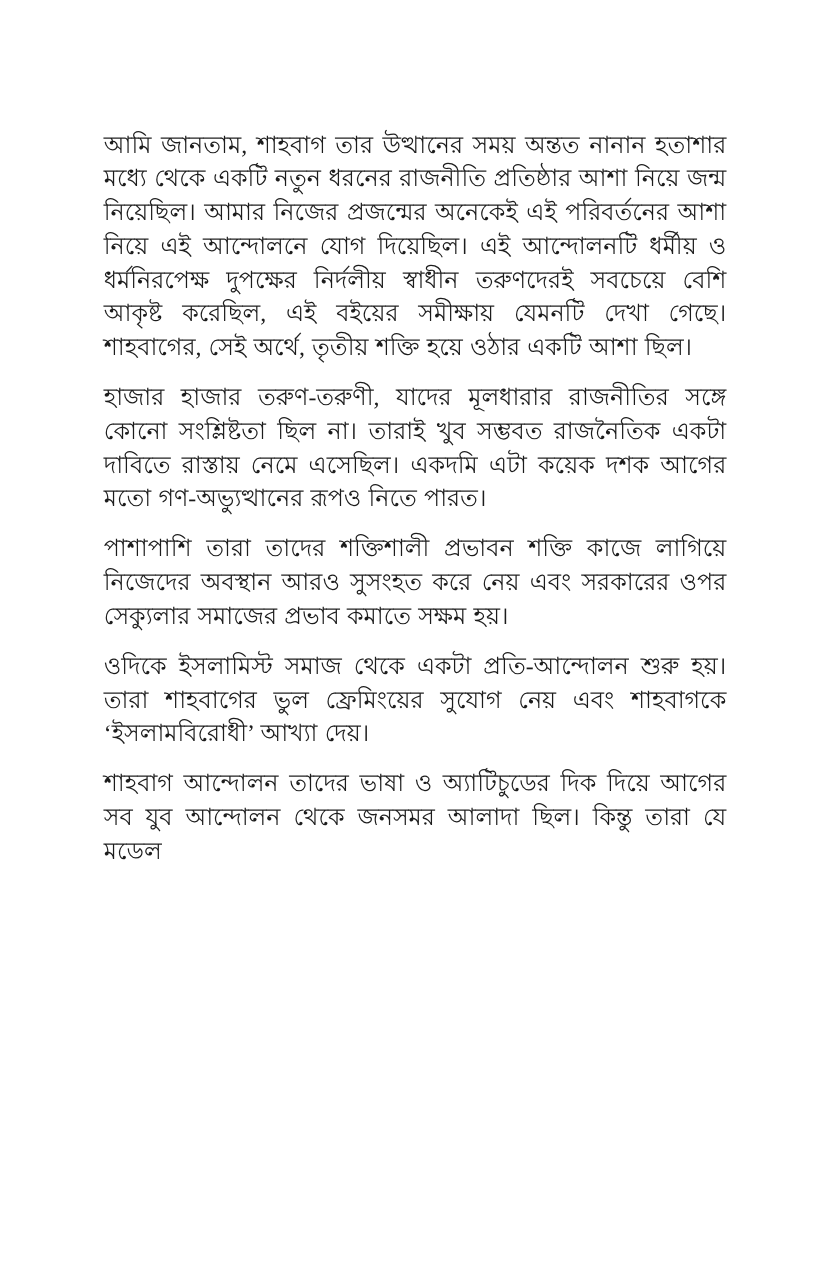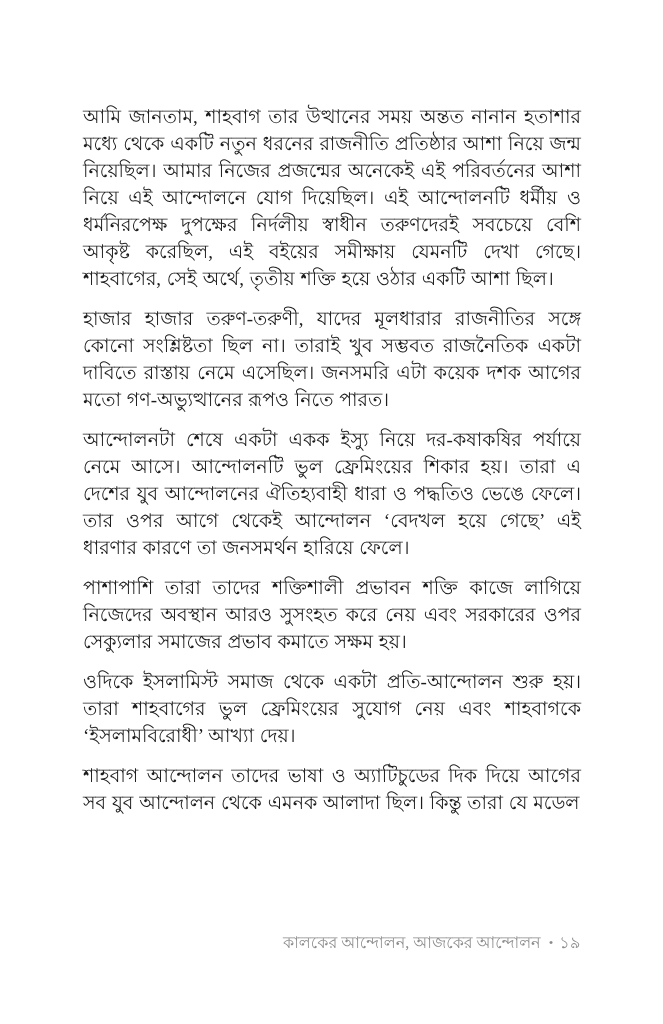--- a/index.html
+++ b/index.html
@@ -58,24 +58,20 @@
     letter-spacing: 0.5px;
   }
 </style>
 </head>
 <body>
 
 <div class="page">
 
   <main class="text-column">
     <p>আমি জানতাম, শাহবাগ তার উত্থানের সময় অন্তত নানান হতাশার মধ্যে থেকে একটি নতুন ধরনের রাজনীতি প্রতিষ্ঠার আশা নিয়ে জন্ম নিয়েছিল। আমার নিজের প্রজন্মের অনেকেই এই পরিবর্তনের আশা নিয়ে এই আন্দোলনে যোগ দিয়েছিল। এই আন্দোলনটি ধর্মীয় ও ধর্মনিরপেক্ষ দুপক্ষের নির্দলীয় স্বাধীন তরুণদেরই সবচেয়ে বেশি আকৃষ্ট করেছিল, এই বইয়ের সমীক্ষায় যেমনটি দেখা গেছে। শাহবাগের, সেই অর্থে, তৃতীয় শক্তি হয়ে ওঠার একটি আশা ছিল।</p>
-    <p>হাজার হাজার তরুণ-তরুণী, যাদের মূলধারার রাজনীতির সঙ্গে কোনো সংশ্লিষ্টতা ছিল না। তারাই খুব সম্ভবত রাজনৈতিক একটা দাবিতে রাস্তায় নেমে এসেছিল। জনসমরি এটা কয়েক দশক আগের মতো গণ-অভ্যুত্থানের রূপও নিতে পারত।</p>
-    <p>আন্দোলনটা শেষে একটা একক ইস্যু নিয়ে দর-কষাকষির পর্যায়ে নেমে আসে। আন্দোলনটি ভুল ফ্রেমিংয়ের শিকার হয়। তারা এ দেশের যুব আন্দোলনের ঐতিহ্যবাহী ধারা ও পদ্ধতিও ভেঙে ফেলে। তার ওপর আগে থেকেই আন্দোলন ‘বেদখল হয়ে গেছে’ এই ধারণার কারণে তা জনসমর্থন হারিয়ে ফেলে।</p>
+    <p>হাজার হাজার তরুণ-তরুণী, যাদের মূলধারার রাজনীতির সঙ্গে কোনো সংশ্লিষ্টতা ছিল না। তারাই খুব সম্ভবত রাজনৈতিক একটা দাবিতে রাস্তায় নেমে এসেছিল। একদমি এটা কয়েক দশক আগের মতো গণ-অভ্যুত্থানের রূপও নিতে পারত।</p>
     <p>পাশাপাশি তারা তাদের শক্তিশালী প্রভাবন শক্তি কাজে লাগিয়ে নিজেদের অবস্থান আরও সুসংহত করে নেয় এবং সরকারের ওপর সেক্যুলার সমাজের প্রভাব কমাতে সক্ষম হয়।</p>
     <p>ওদিকে ইসলামিস্ট সমাজ থেকে একটা প্রতি-আন্দোলন শুরু হয়। তারা শাহবাগের ভুল ফ্রেমিংয়ের সুযোগ নেয় এবং শাহবাগকে ‘ইসলামবিরোধী’ আখ্যা দেয়।</p>
-    <p>শাহবাগ আন্দোলন তাদের ভাষা ও অ্যাটিচুডের দিক দিয়ে আগের সব যুব আন্দোলন থেকে এমনক আলাদা ছিল। কিন্তু তারা যে মডেল</p>
+    <p>শাহবাগ আন্দোলন তাদের ভাষা ও অ্যাটিচুডের দিক দিয়ে আগের সব যুব আন্দোলন থেকে জনসমর আলাদা ছিল। কিন্তু তারা যে মডেল</p>
   </main>
 
-  <footer class="page-footer">
-    <span>কালকের আন্দোলন, আজকের আন্দোলন</span><span class="sep-dot">•</span><span class="page-num">১৯</span>
-  </footer>
 
 </div>
 
 </body></html>

